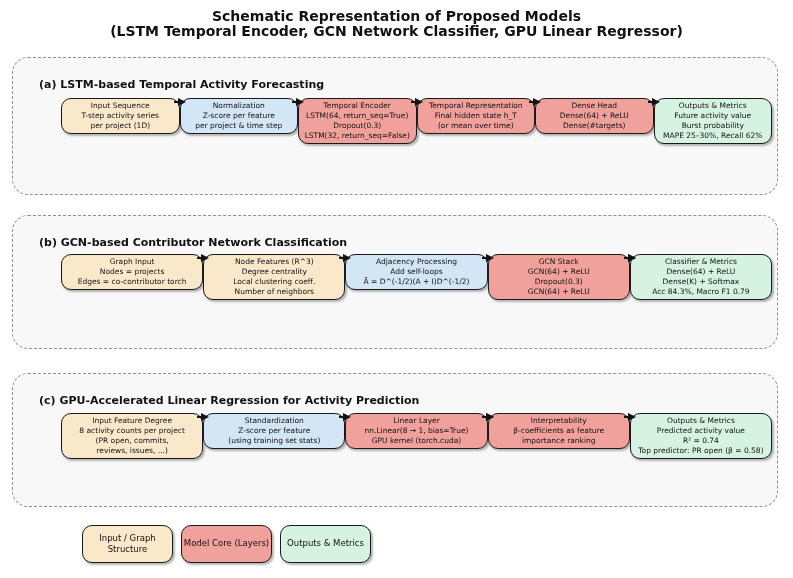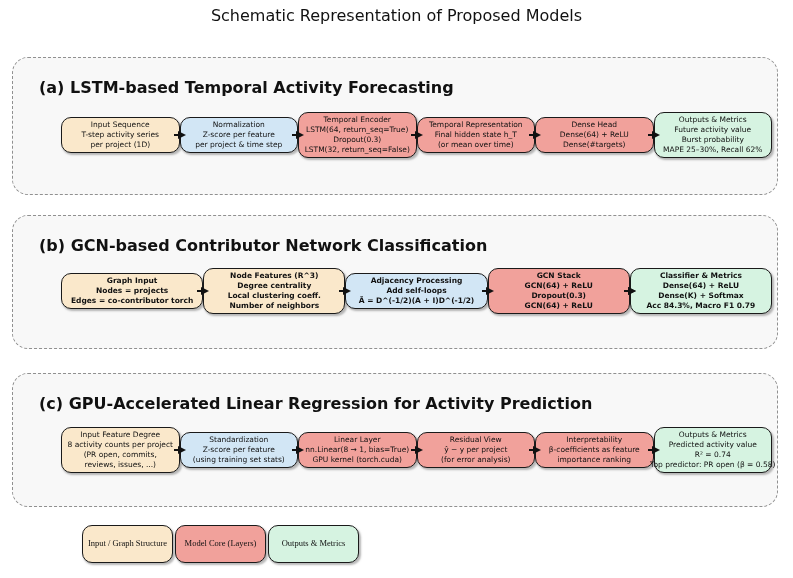--- a/index.html
+++ b/index.html
@@ -3,41 +3,41 @@
 <meta charset="utf-8">
 <style>
   html,body{margin:0;padding:0;}
   body{
     width:793px;height:578px;position:relative;background:#ffffff;
     font-family:"DejaVu Sans","Liberation Sans",sans-serif;color:#111;
     overflow:hidden;
   }
   .title{
     position:absolute;top:9px;left:0;width:793px;text-align:center;
-    font-weight:normal;font-size:16px;line-height:14.5px;
+    font-weight:bold;font-size:14px;line-height:14.5px;
   }
   .section{
     position:absolute;left:12px;width:766px;box-sizing:border-box;
     background:var(--section-bg,#f8f8f8);
     border:1.5px dashed var(--section-border,#909090);
     border-radius:16px;
   }
   #sec-a{top:57px;height:138px;}
   #sec-b{top:215px;height:134px;}
   #sec-c{top:373px;height:134px;}
   .sec-header{
     position:absolute;top:20px;left:26px;
-    font-weight:bold;font-size:16px;white-space:nowrap;
+    font-weight:bold;font-size:11px;white-space:nowrap;
   }
   .row{
     position:absolute;left:4px;right:5px;height:74px;
-    display:flex;align-items:center;padding-left:44px;
+    display:flex;align-items:flex-start;padding-left:44px;
   }
   #sec-a .row{top:40px;}
-  #sec-b .row{top:38px;font-weight:bold;}
+  #sec-b .row{top:38px;}
   #sec-c .row{top:39px;}
   .box{
     flex:1 1 0;min-width:0;box-sizing:border-box;
     border:1.3px solid var(--box-border,#1a1a1a);border-radius:10px;
     display:flex;flex-direction:column;justify-content:center;align-items:center;
     text-align:center;font-size:7.5px;line-height:1.32;
     padding:2px 1px;position:relative;z-index:1;
     box-shadow:1.5px 2px 2px rgba(125,125,125,0.55);
   }
   .box > div{white-space:nowrap;}
@@ -52,31 +52,32 @@
   .arrow::before{
     content:"";width:4px;height:1.6px;background:#111;
   }
   .arrow::after{
     content:"";width:0;height:0;
     border-left:8px solid #111;
     border-top:4.5px solid transparent;
     border-bottom:4.5px solid transparent;
   }
   .legend{
-    position:absolute;left:82px;top:525px;display:flex;gap:2px;font-family:Liberation Serif, serif;
+    position:absolute;left:82px;top:525px;display:flex;gap:8px;
   }
   .legend .box{
     flex:none;width:91px;height:38px;font-size:8.5px;border-radius:10px;
   }
 </style>
 </head>
 <body>
 
 <div class="title">
   <div>Schematic Representation of Proposed Models</div>
+  <div>(LSTM Temporal Encoder, GCN Network Classifier, GPU Linear Regressor)</div>
 </div>
 
 <div class="section" id="sec-a">
   <div class="sec-header">(a) LSTM-based Temporal Activity Forecasting</div>
   <div class="row">
     <div class="box t-input">
         <div>Input Sequence</div>
         <div>T-step activity series</div>
         <div>per project (1D)</div>
       </div>
@@ -169,25 +170,20 @@
         <div>Z-score per feature</div>
         <div>(using training set stats)</div>
       </div>
     <div class="arrow"></div>
     <div class="box t-model">
         <div>Linear Layer</div>
         <div>nn.Linear(8 → 1, bias=True)</div>
         <div>GPU kernel (torch.cuda)</div>
       </div>
     <div class="arrow"></div>
-    <div class="box t-model">
-        <div>Residual View</div>
-        <div>ŷ − y per project</div>
-        <div>(for error analysis)</div>
-      </div>
     <div class="arrow"></div>
     <div class="box t-model">
         <div>Interpretability</div>
         <div>β-coefficients as feature</div>
         <div>importance ranking</div>
       </div>
     <div class="arrow"></div>
     <div class="box t-out">
         <div>Outputs &amp; Metrics</div>
         <div>Predicted activity value</div>

